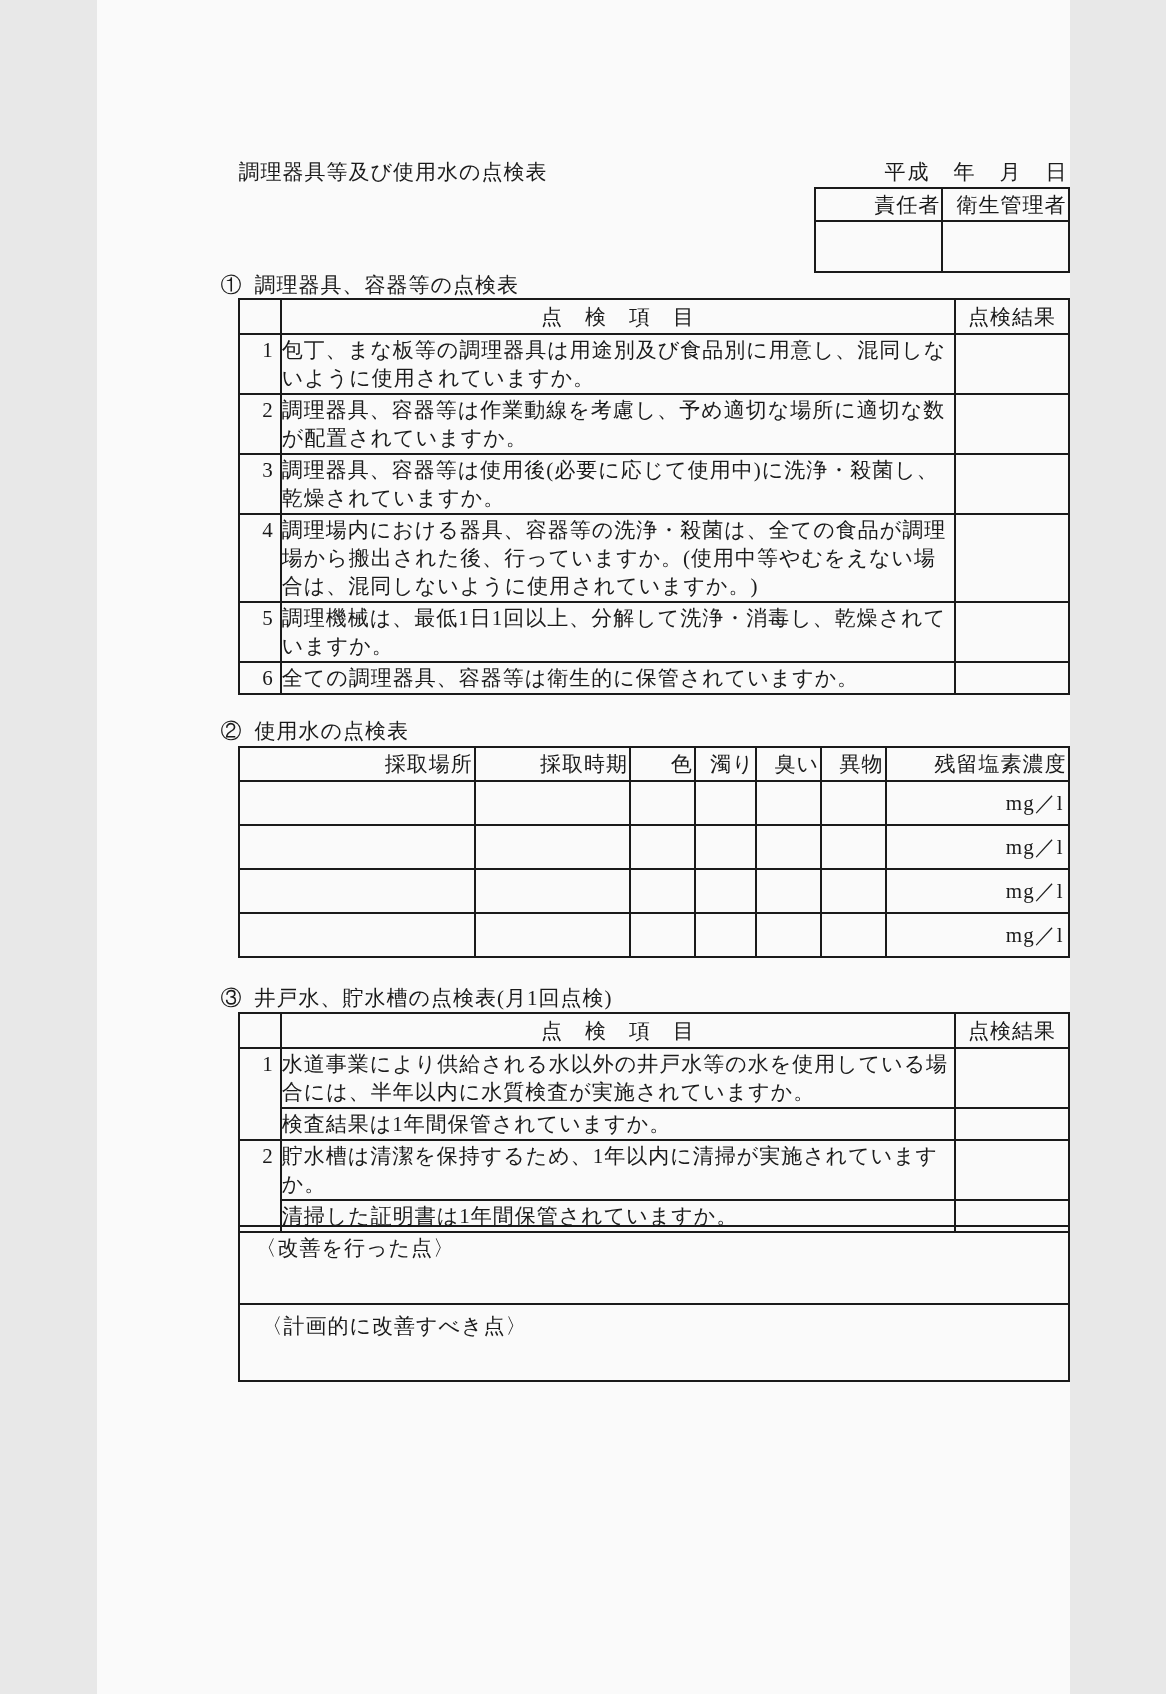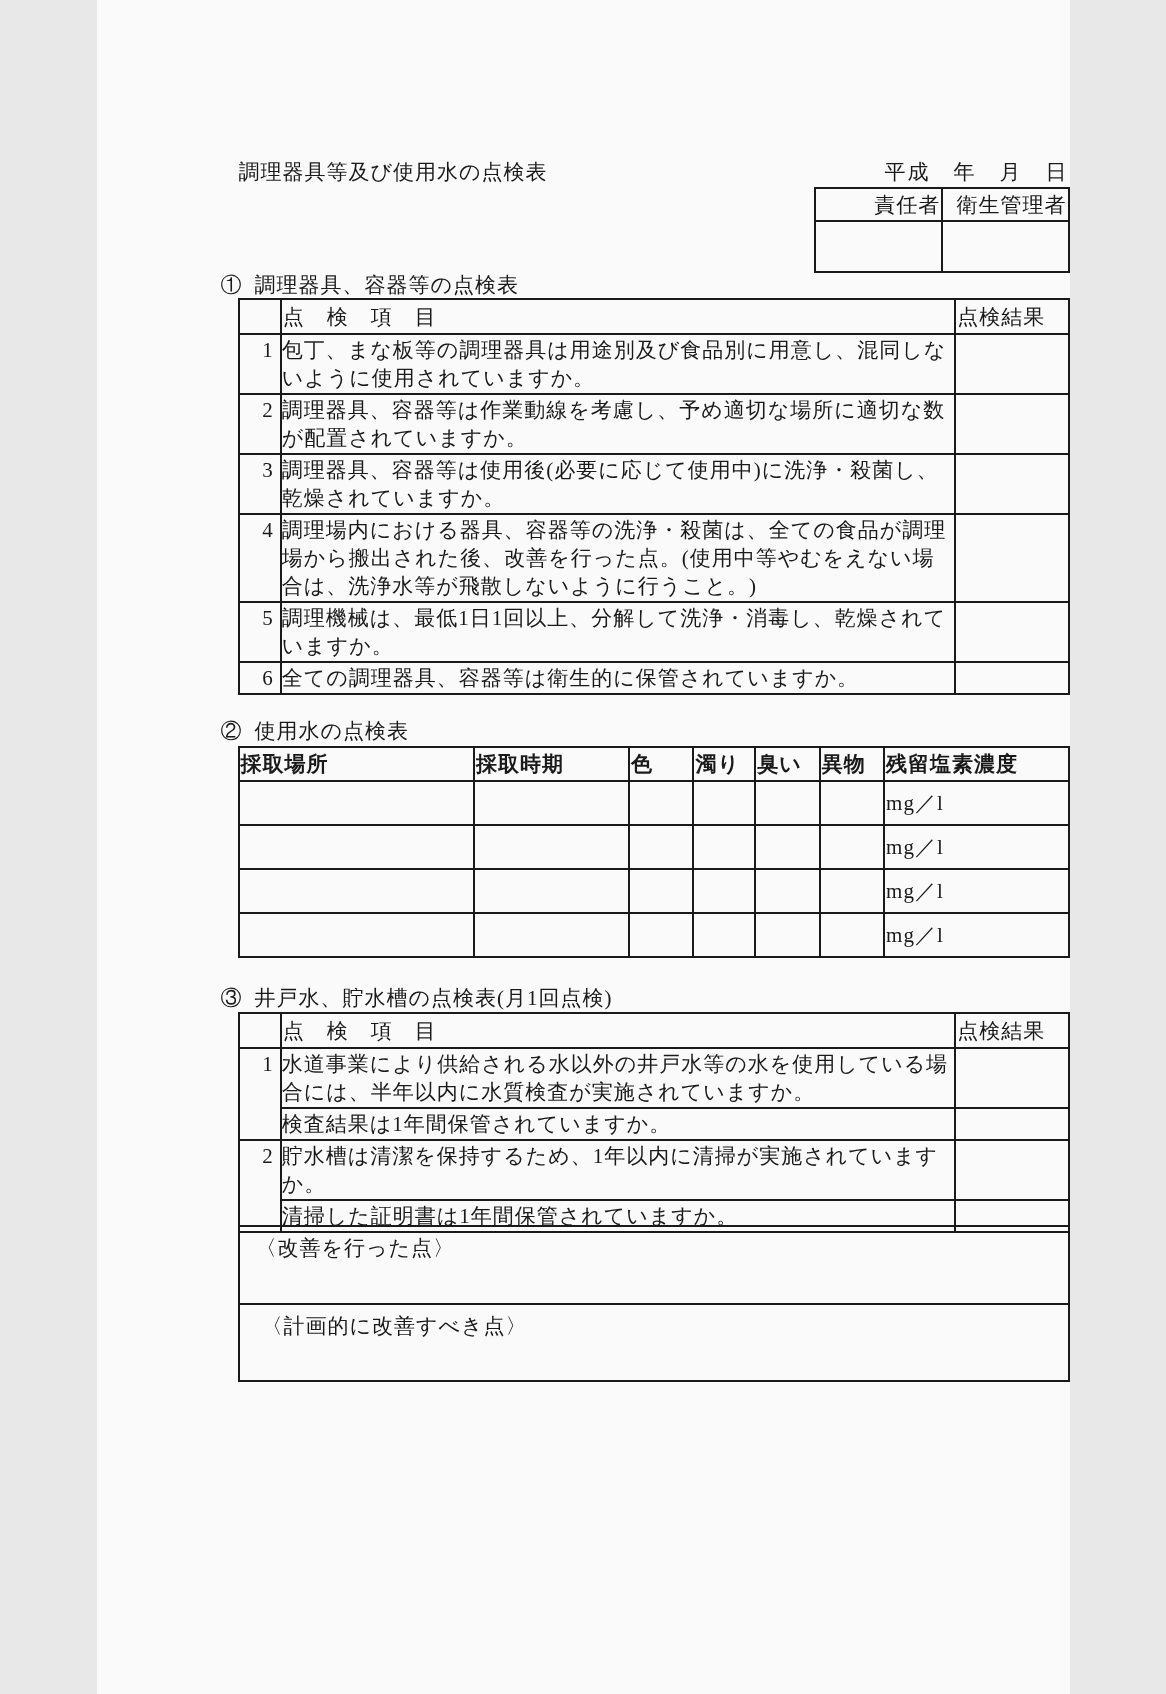--- a/index.html
+++ b/index.html
@@ -22,30 +22,30 @@
   .date-line{left:788px;top:158px;letter-spacing:2px;}
   table{border-collapse:collapse;table-layout:fixed;}
   td,th{border:2px solid #1a1a1a;font-weight:normal;overflow:hidden;}
   .approval{left:717px;top:187px;}
   .approval td{text-align:right;vertical-align:middle;}
   .approval .hdr td{height:29px;}
   .approval .blank td{height:47px;}
   
   .sec-label{display:flex;gap:12px;white-space:nowrap;}
   
-  .check th{height:31px;text-align:left;vertical-align:middle;}
+  .check th{height:31px;text-align:center;vertical-align:middle;}
   .check td{vertical-align:top;padding:1px 0;}
   .check td.num{text-align:right;padding-right:6px;}
   .check td.item{padding-left:0;padding-right:6px;}
   .check td.result{padding:0;}
   .check td.one-line{height:28px;}
   
-  .water th{height:30px;text-align:left;vertical-align:middle;font-weight:bold;}
+  .water th{height:30px;text-align:right;vertical-align:middle;}
   .water td{height:40px;vertical-align:middle;}
-  .water td.unit{padding-right:27px;}
+  .water td.unit{text-align:right;padding-right:4px;}
   
   .notes td{vertical-align:top;padding:7px 16px;}
   .notes .r1 td{height:62px;}
   .notes .r2 td{height:61px;padding-left:22px;}
 </style>
 </head>
 <body>
 
 <div class="page">
 
@@ -96,21 +96,21 @@
       <td class="item">調理器具、容器等は作業動線を考慮し、予め適切な場所に適切な数が配置されていますか。</td>
       <td class="result"></td>
     </tr>
     <tr>
       <td class="num">3</td>
       <td class="item">調理器具、容器等は使用後(必要に応じて使用中)に洗浄・殺菌し、乾燥されていますか。</td>
       <td class="result"></td>
     </tr>
     <tr>
       <td class="num">4</td>
-      <td class="item">調理場内における器具、容器等の洗浄・殺菌は、全ての食品が調理場から搬出された後、改善を行った点。(使用中等やむをえない場合は、洗浄水等が飛散しないように行うこと。)</td>
+      <td class="item">調理場内における器具、容器等の洗浄・殺菌は、全ての食品が調理場から搬出された後、行っていますか。(使用中等やむをえない場合は、混同しないように使用されていますか。)</td>
       <td class="result"></td>
     </tr>
     <tr>
       <td class="num">5</td>
       <td class="item">調理機械は、最低1日1回以上、分解して洗浄・消毒し、乾燥されていますか。</td>
       <td class="result"></td>
     </tr>
     <tr>
       <td class="num one-line">6</td>
       <td class="item one-line">全ての調理器具、容器等は衛生的に保管されていますか。</td>

